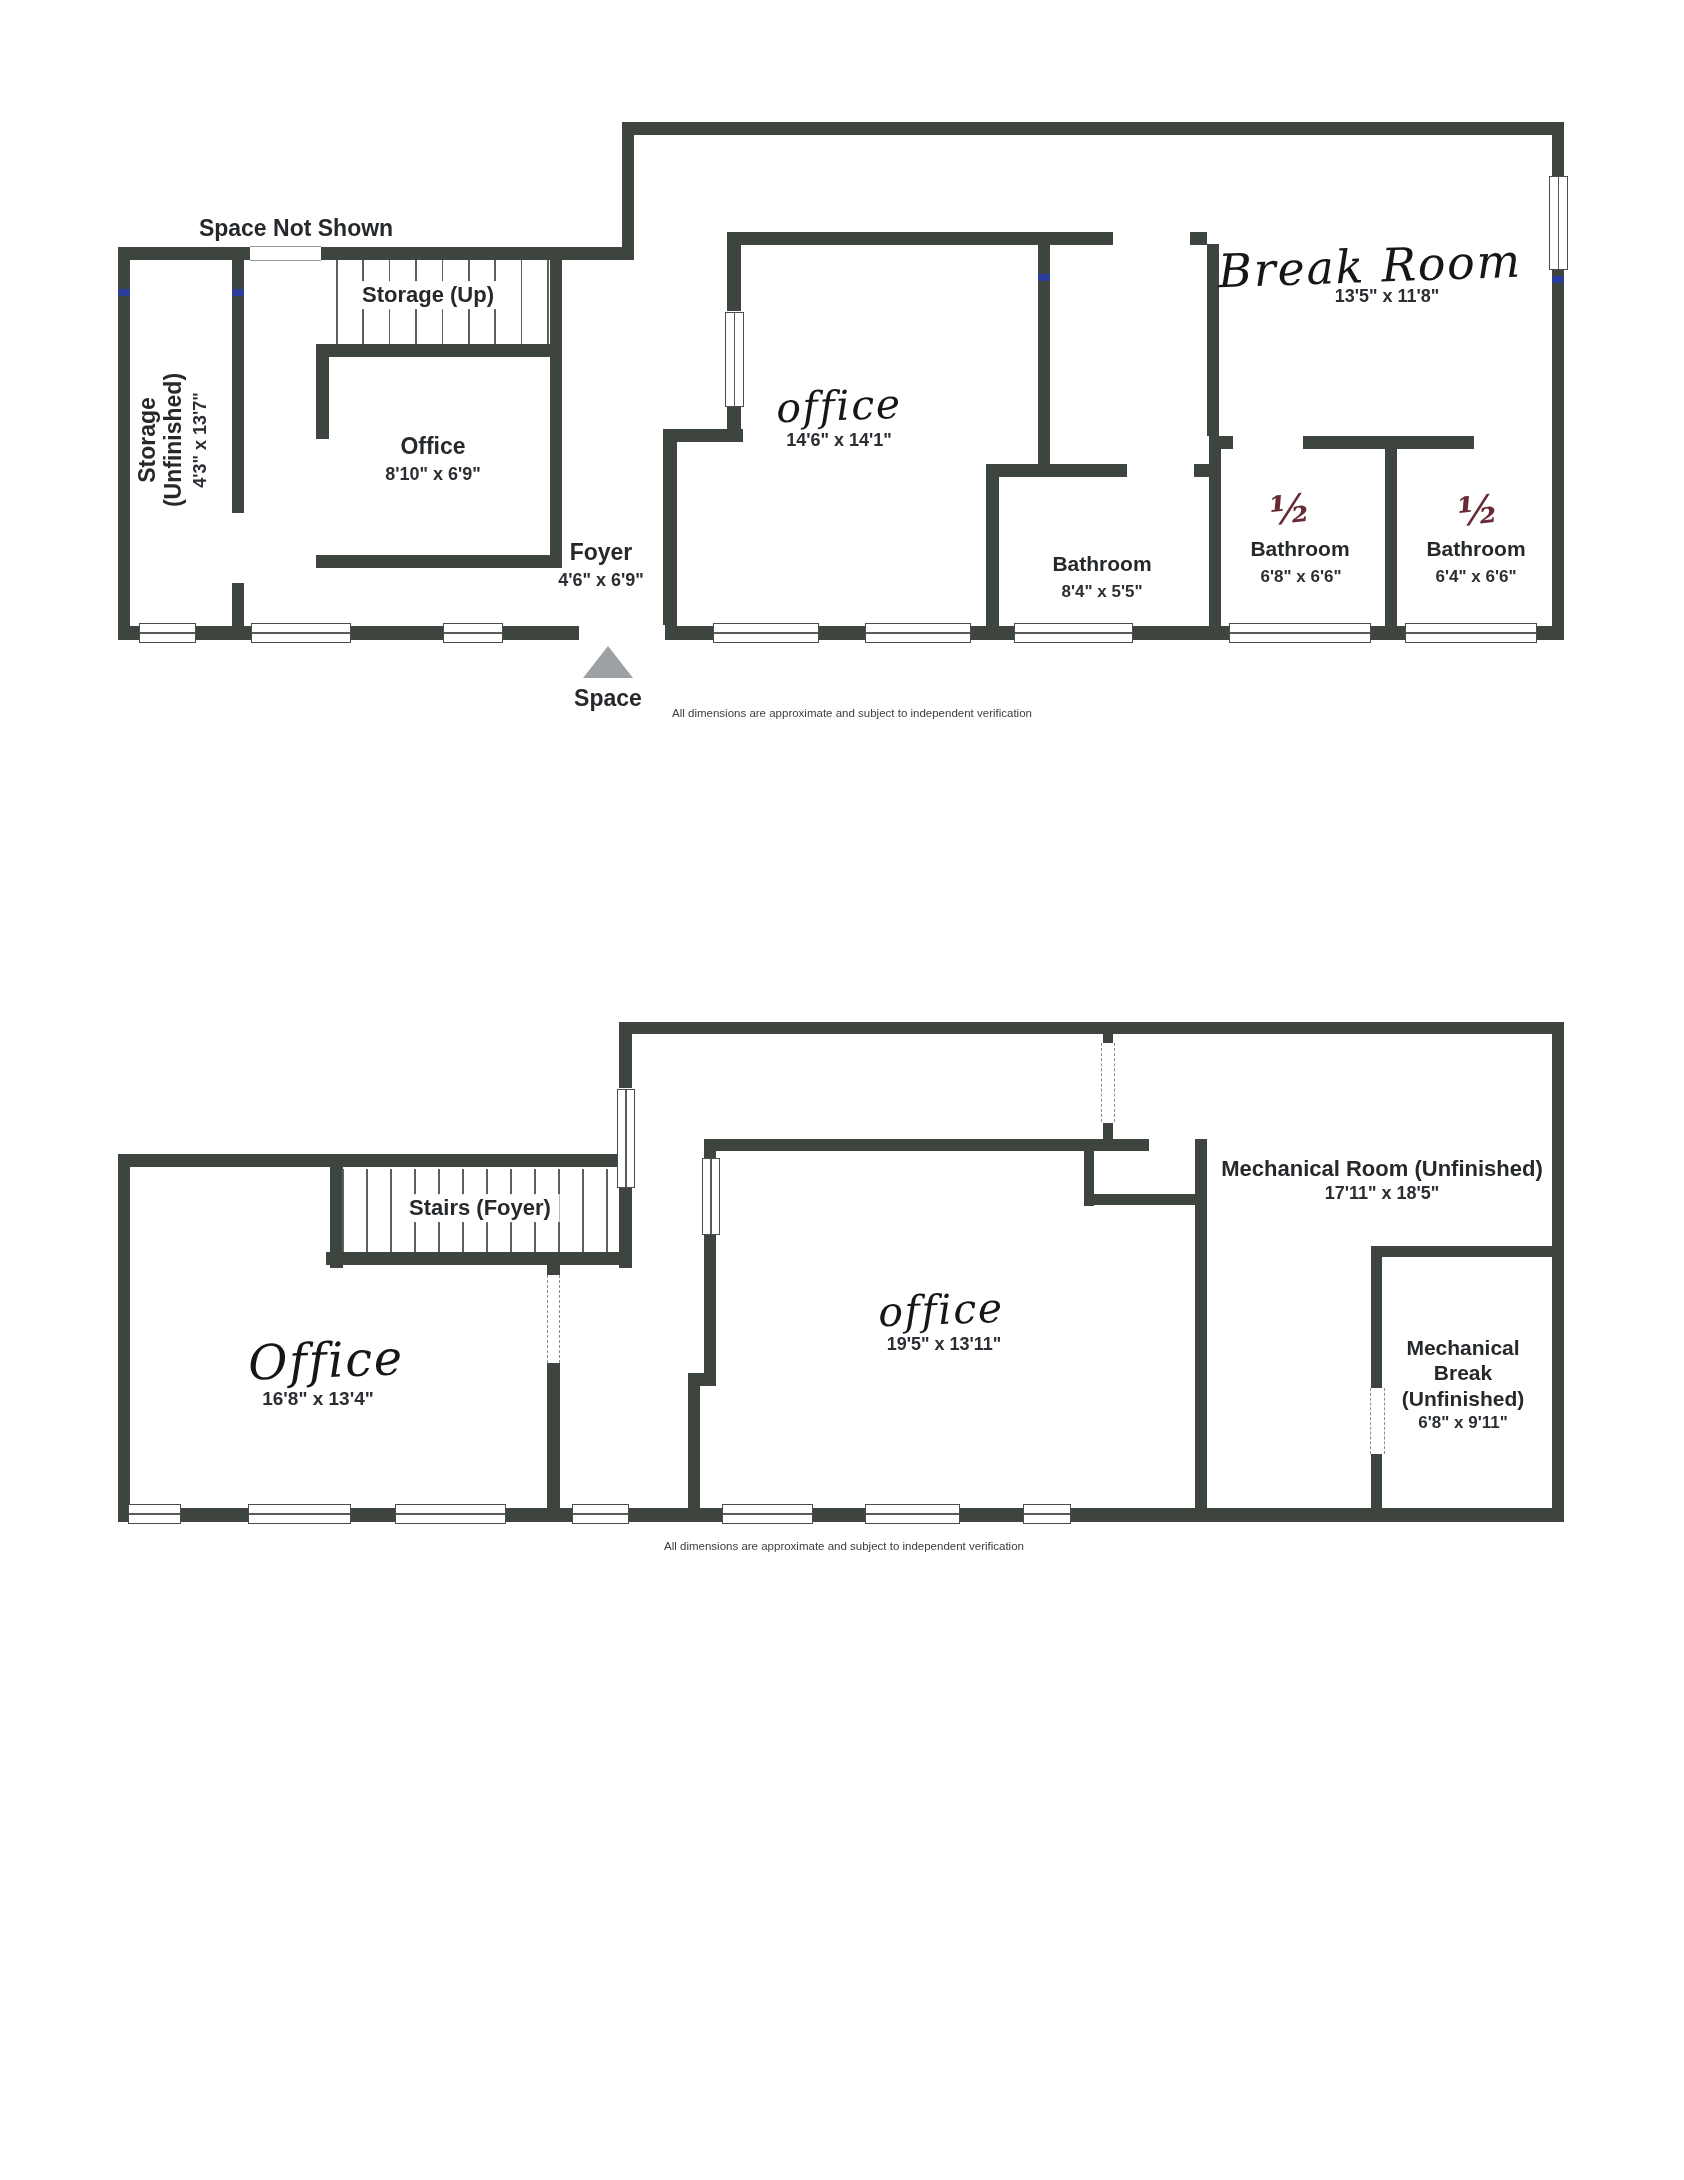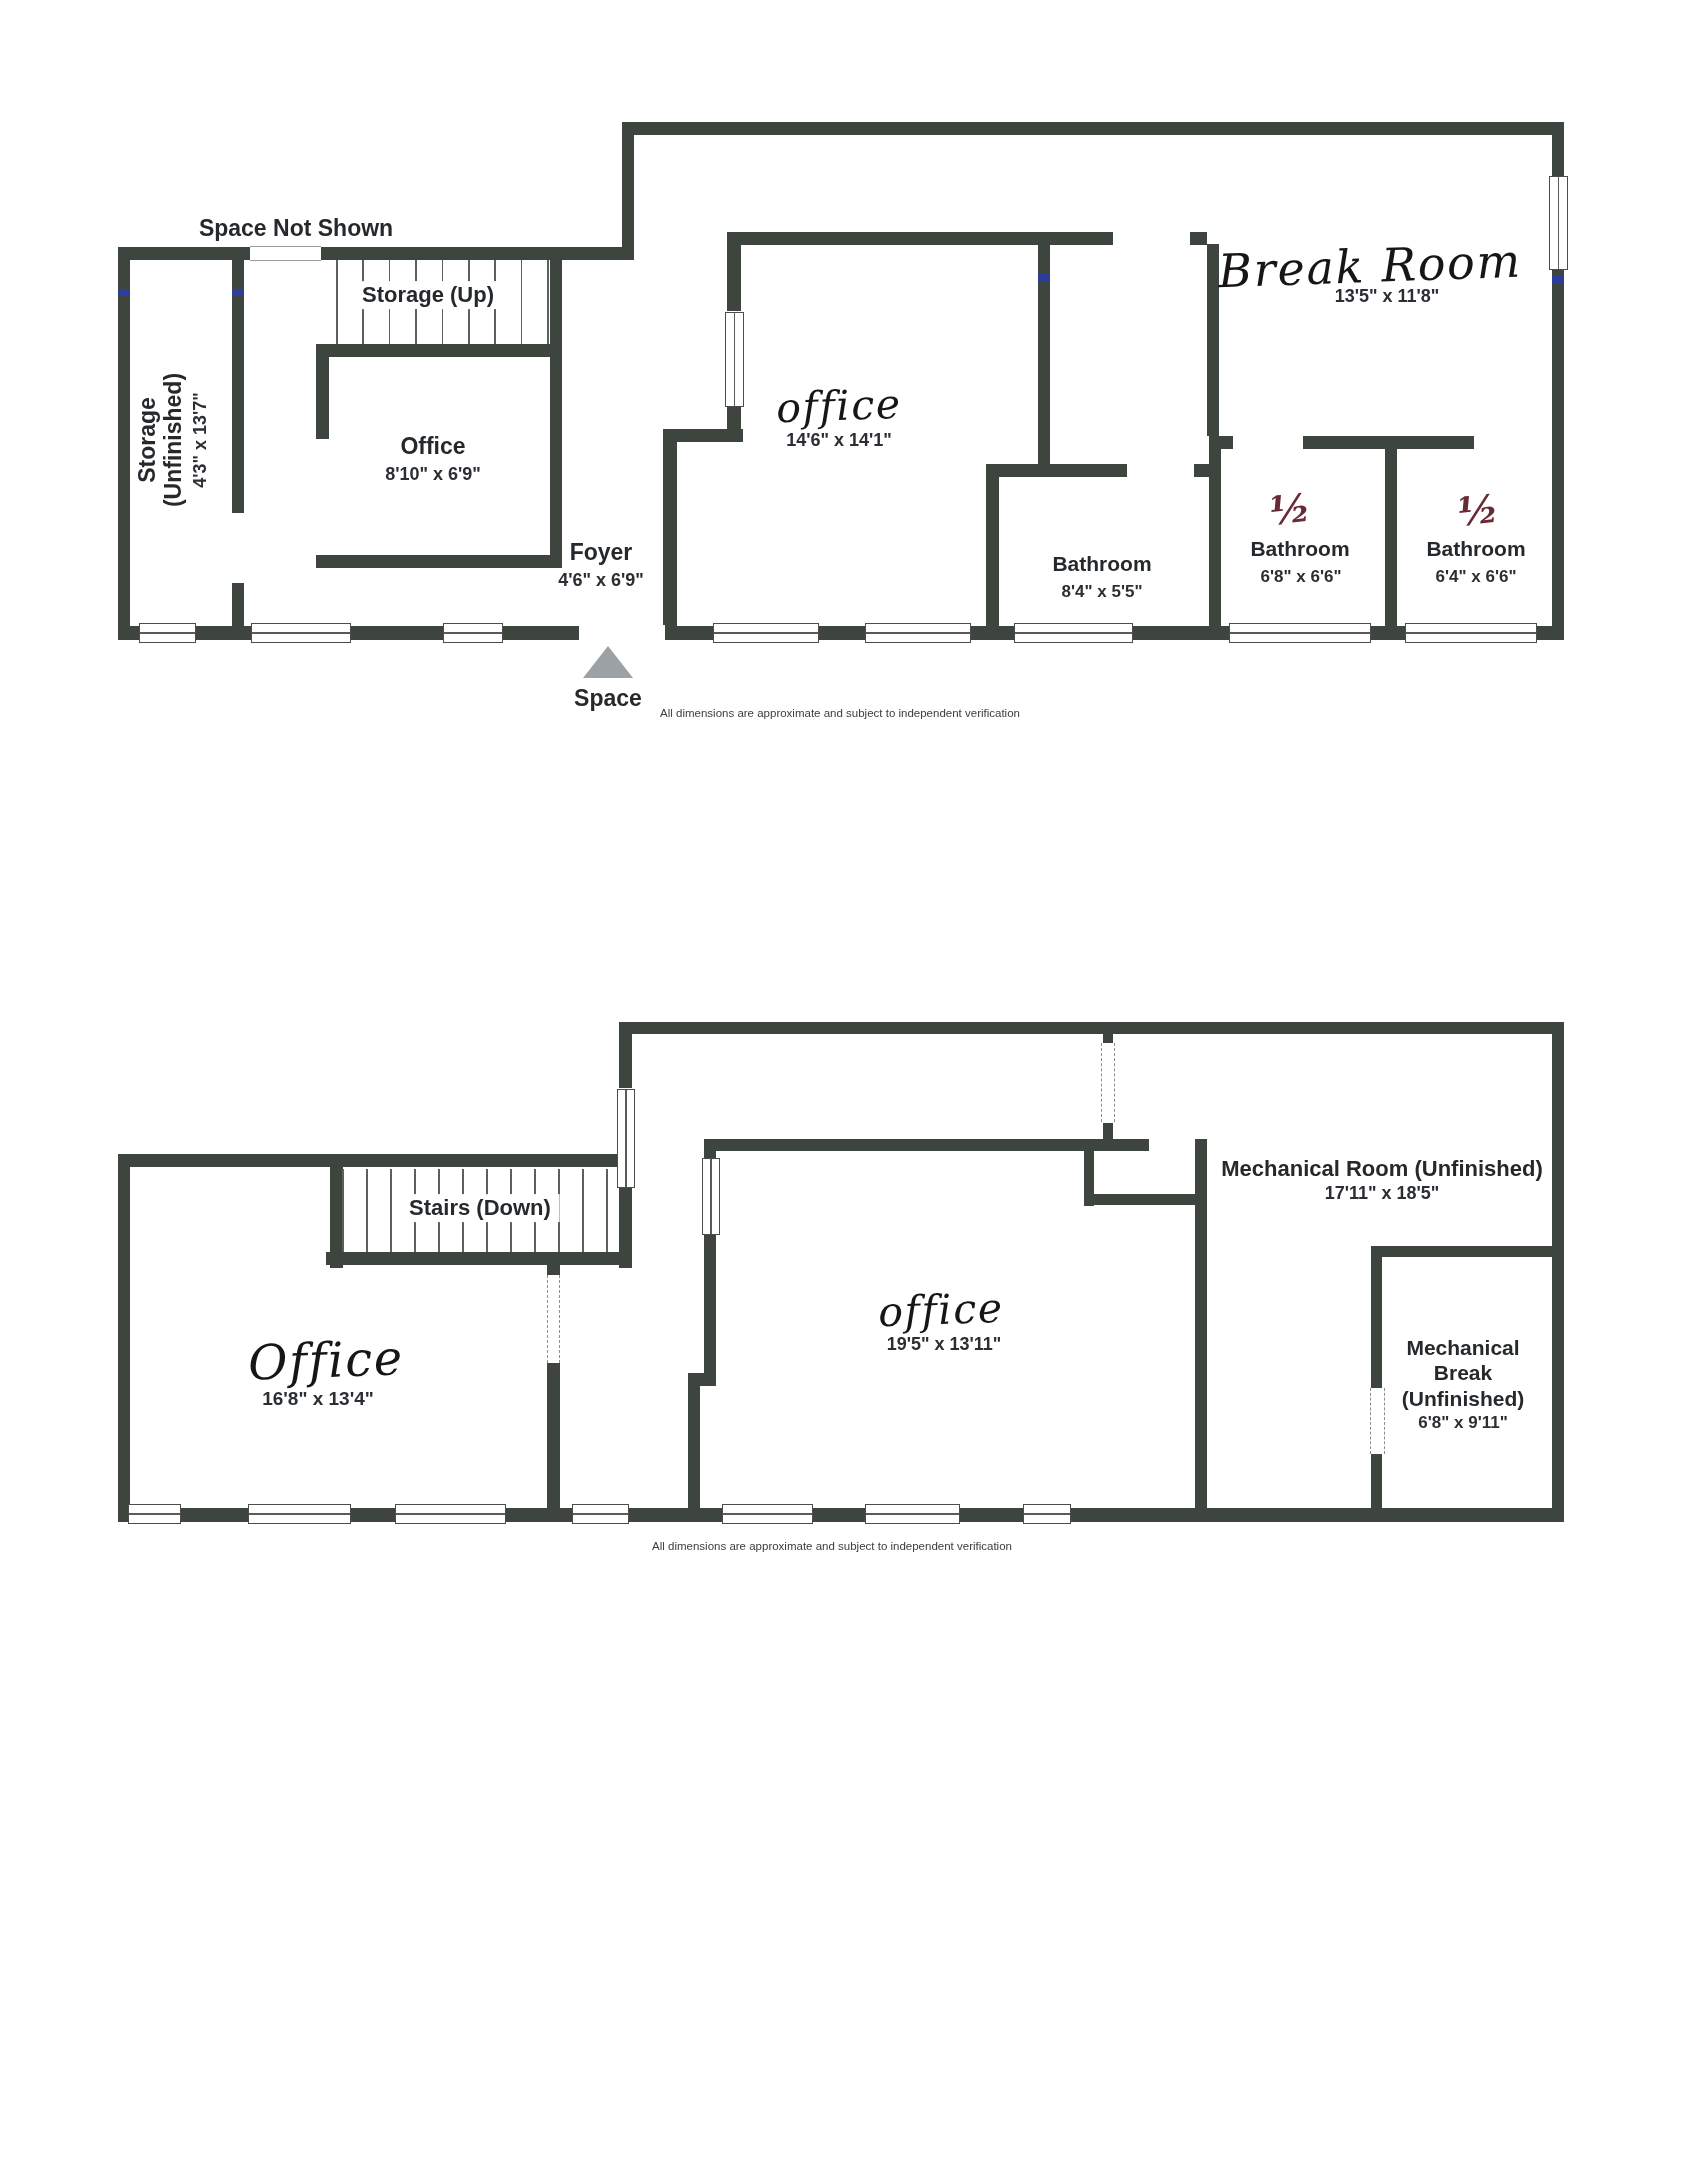--- a/index.html
+++ b/index.html
@@ -20,21 +20,21 @@
   .sm{font-size:21px;}
   .dims{position:absolute;transform:translate(-50%,-50%);white-space:nowrap;font-weight:bold;
         color:#2b2f33;font-size:18px;}
   .dims.d20{font-size:17px;}
   .hand{position:absolute;transform:translate(-50%,-50%) rotate(-2deg);white-space:nowrap;
         font-family:"DejaVu Serif",serif;font-style:italic;color:#161616;font-weight:normal;
         letter-spacing:1.7px;}
   .frac{position:absolute;transform:translate(-50%,-50%) rotate(-6deg);white-space:nowrap;
         font-family:"DejaVu Serif",serif;font-style:italic;color:#682a35;font-size:39px;font-weight:bold;}
   .disc{position:absolute;transform:translate(-50%,-50%);white-space:nowrap;color:#3d3d3d;
-        font-size:11.5px;font-weight:normal;}
+        font-size:11.5px;font-weight:normal;margin-left:12px;}
   .rot{position:absolute;transform:translate(-50%,-50%) rotate(-90deg);text-align:center;
        font-weight:bold;color:#26292c;font-size:23px;line-height:26.4px;white-space:nowrap;}
   .rot .rd{font-size:18px;color:#2b2f33;}
   .tri{position:absolute;width:0;height:0;border-left:25.6px solid transparent;
        border-right:25.6px solid transparent;border-bottom:32px solid #9ba1a4;}
   .tick{position:absolute;background:#2b3e9e;}
 </style>
 </head>
 <body>
 
@@ -158,21 +158,21 @@
     <div class="winv" style="left:617px;top:1089px;width:18px;height:99px;"></div>
     <div class="winv" style="left:702px;top:1158px;width:18px;height:77px;"></div>
     <div class="winh" style="left:128px;top:1504px;width:53px;height:20.4px;"></div>
     <div class="winh" style="left:248px;top:1504px;width:103px;height:20.4px;"></div>
     <div class="winh" style="left:395px;top:1504px;width:111px;height:20.4px;"></div>
     <div class="winh" style="left:572px;top:1504px;width:57px;height:20.4px;"></div>
     <div class="winh" style="left:722px;top:1504px;width:91px;height:20.4px;"></div>
     <div class="winh" style="left:865px;top:1504px;width:95px;height:20.4px;"></div>
     <div class="winh" style="left:1023px;top:1504px;width:48px;height:20.4px;"></div>
 
-    <div class="lbl bg" style="left:480px;top:1208px;font-size:22px;">Stairs (Down)</div>
+    <div class="lbl bg" style="left:480px;top:1208px;font-size:22px;">Stairs (Foyer)</div>
     <div class="hand" style="left:326px;top:1360px;font-size:48px;">Office</div>
     <div class="dims" style="left:318px;top:1399px;font-size:19px;">16'8" x 13'4"</div>
     <div class="hand" style="left:941px;top:1310px;font-size:41px;">office</div>
     <div class="dims" style="left:944px;top:1344px;">19'5" x 13'11"</div>
     <div class="lbl" style="left:1382px;top:1169px;font-size:22px;">Mechanical Room (Unfinished)</div>
     <div class="dims" style="left:1382px;top:1193px;">17'11" x 18'5"</div>
     <div class="lbl sm" style="left:1463px;top:1348px;">Mechanical</div>
     <div class="lbl sm" style="left:1463px;top:1373px;">Break</div>
     <div class="lbl sm" style="left:1463px;top:1399px;">(Unfinished)</div>
     <div class="dims d20" style="left:1463px;top:1423px;">6'8" x 9'11"</div>

